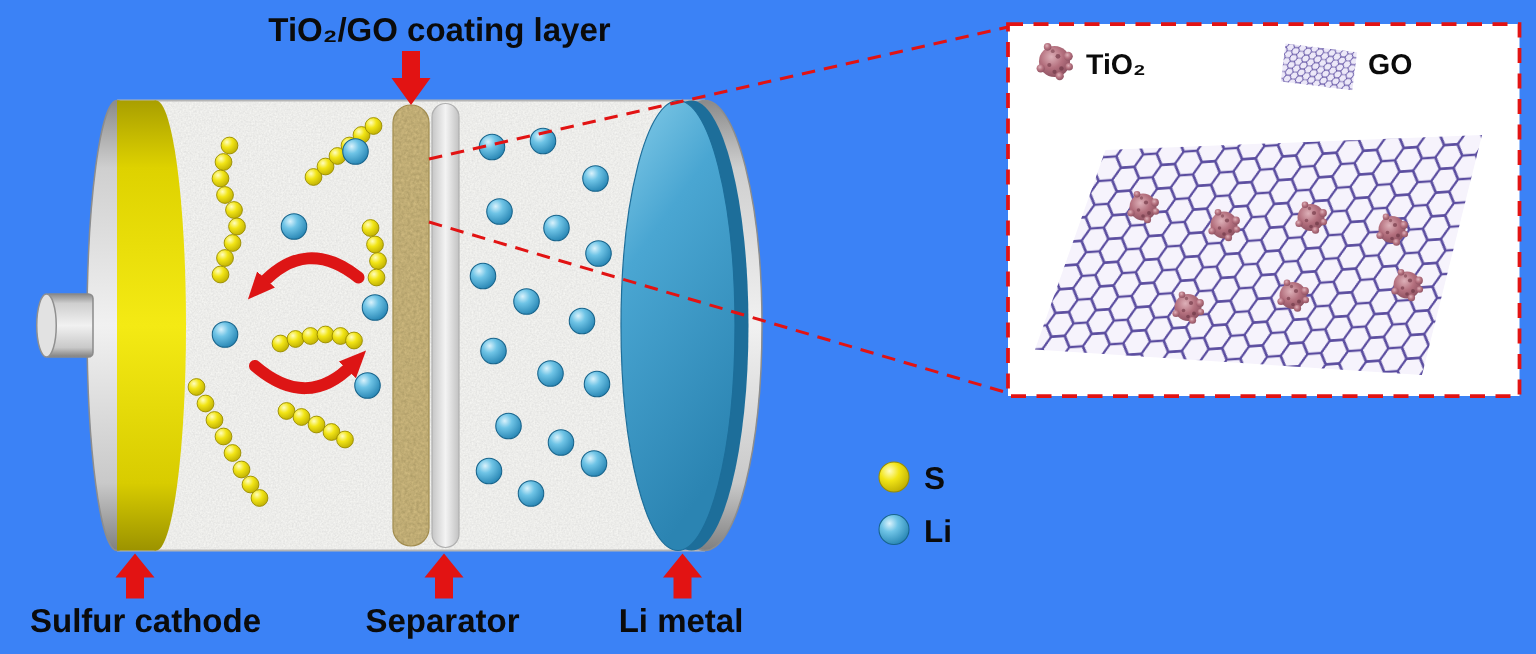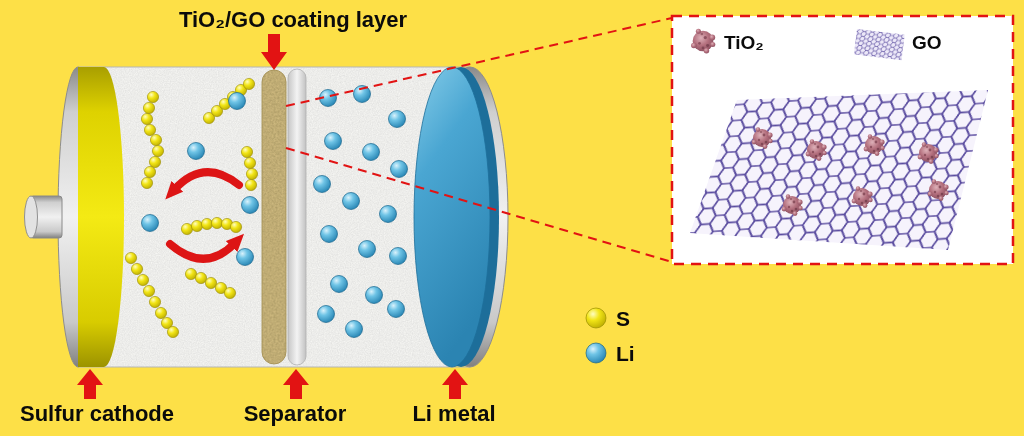--- a/index.html
+++ b/index.html
@@ -1,16 +1,16 @@
 <!DOCTYPE html>
 <html><head>
 <meta charset="utf-8">
 <style>
   html,body{margin:0;padding:0;background:#ffffff;}
-  .stage{position:relative;width:1024px;height:436px;background:#fde047;overflow:hidden;
+  .stage{position:relative;width:1024px;height:436px;background:#3b82f6;overflow:hidden;
          font-family:"Liberation Sans",sans-serif;}
   svg text{font-family:"Liberation Sans",sans-serif;font-weight:700;fill:#0b0b0b;}
 </style>
 </head>
 <body>
 
 <div class="stage">
 <svg width="1024" height="436" viewBox="0 0 1024 436" xmlns="http://www.w3.org/2000/svg">
   <defs>
     <linearGradient id="gSilvV" x1="0" y1="0" x2="0" y2="1">

